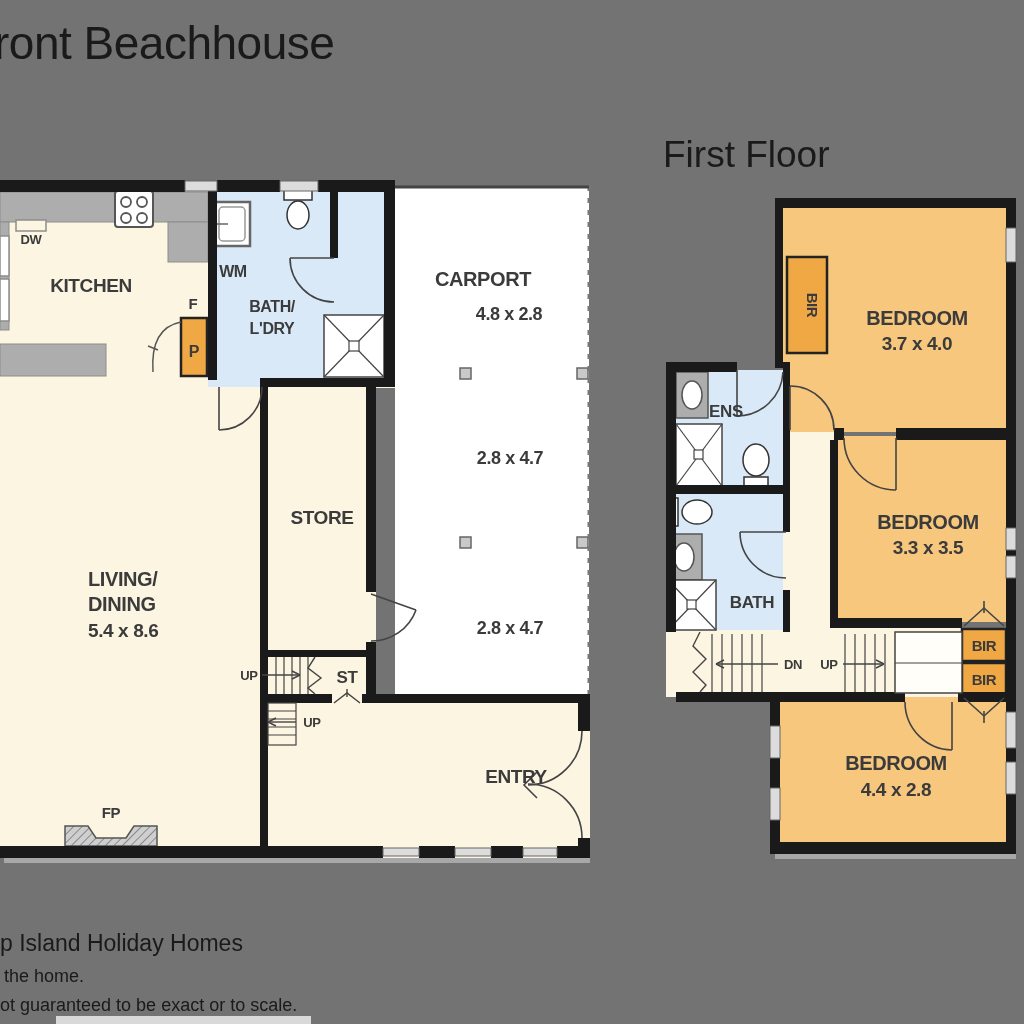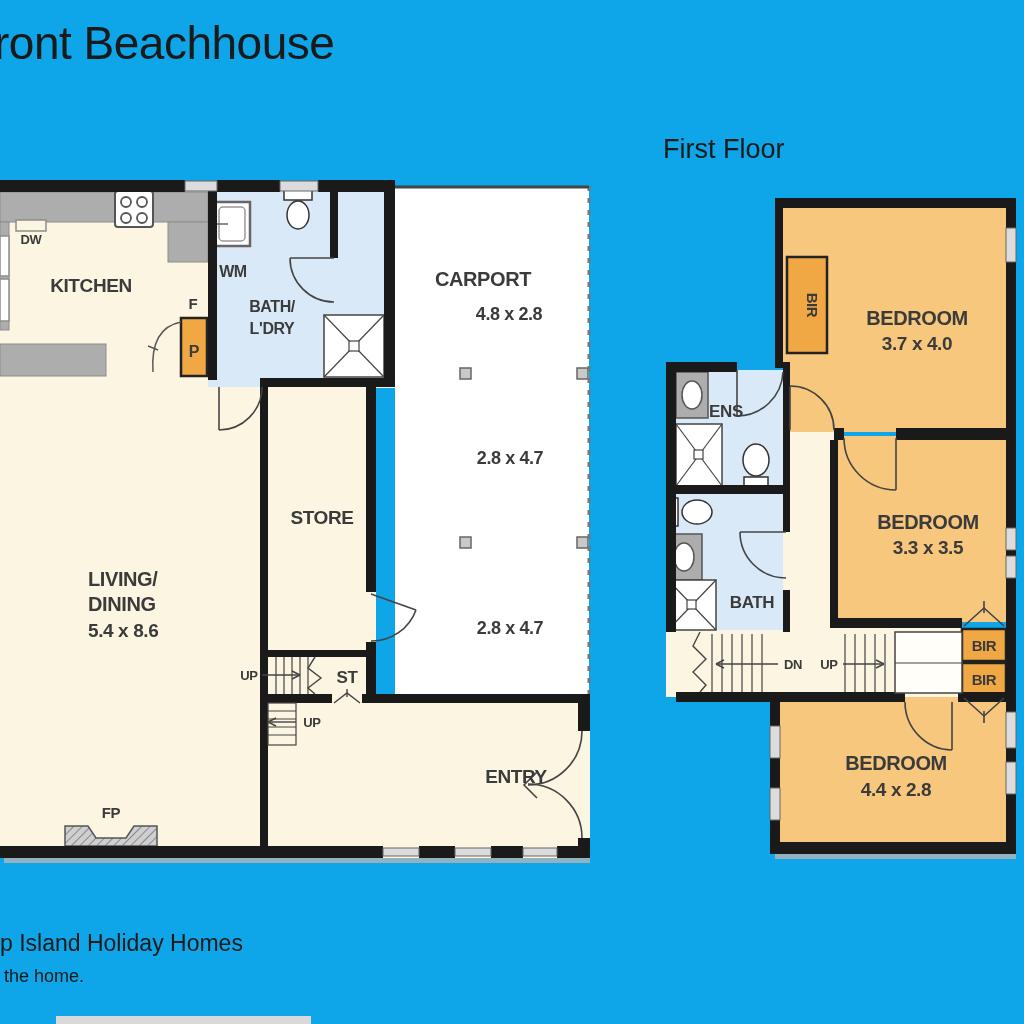--- a/index.html
+++ b/index.html
@@ -1,20 +1,20 @@
 <!DOCTYPE html>
 <html><head>
 <meta charset="utf-8">
 <style>
   html,body{margin:0;padding:0;background:#fff;}
-  #stage{position:relative;width:1024px;height:1024px;background:#0ea5e9;overflow:hidden;
+  #stage{position:relative;width:1024px;height:1024px;background:#737373;overflow:hidden;
          font-family:"Liberation Sans",sans-serif;}
   .abs{position:absolute;}
   #page-title{left:-6px;top:16px;font-size:46px;font-weight:500;color:#1a1a1a;letter-spacing:-0.5px;white-space:nowrap;}
-  #ff-heading{left:663px;top:134px;font-size:27px;font-weight:500;color:#1a1a1a;text-align:right;}
+  #ff-heading{left:663px;top:134px;font-size:37px;font-weight:500;color:#1a1a1a;text-align:right;}
   .footer-line{color:#1a1a1a;white-space:nowrap;}
   #footer-1{left:0;top:906px;font-size:23px;font-weight:500;margin-top:24px;}
   #footer-2{left:0;top:943px;font-size:18px;font-weight:500;}
   #footer-3{left:4px;top:948px;font-size:18px;font-weight:400;margin-top:18px;}
   #footer-4{left:0;top:995px;font-size:18px;font-weight:500;}
   #footer-strip{left:56px;top:1016px;width:255px;height:8px;background:#d9d9d9;}
   svg text{font-family:"Liberation Sans",sans-serif;fill:#3b3b3b;}
   .roomlbl{font-weight:bold;letter-spacing:-0.4px;}
 </style>
 </head>
@@ -320,14 +320,15 @@
         <text x="984" y="651" font-size="15">BIR</text>
         <text x="984" y="685" font-size="15">BIR</text>
         <text x="793" y="669" font-size="13">DN</text>
         <text x="829" y="669" font-size="13">UP</text>
       </g>
     </g>
   </svg>
 
   <div class="abs footer-line" id="footer-1">p Island Holiday Homes</div>
   <div class="abs footer-line" id="footer-3">the home.</div>
+  <div class="abs footer-line" id="footer-4">ot guaranteed to be exact or to scale.</div>
   <div class="abs" id="footer-strip"></div>
 </div>
 
 </body></html>

